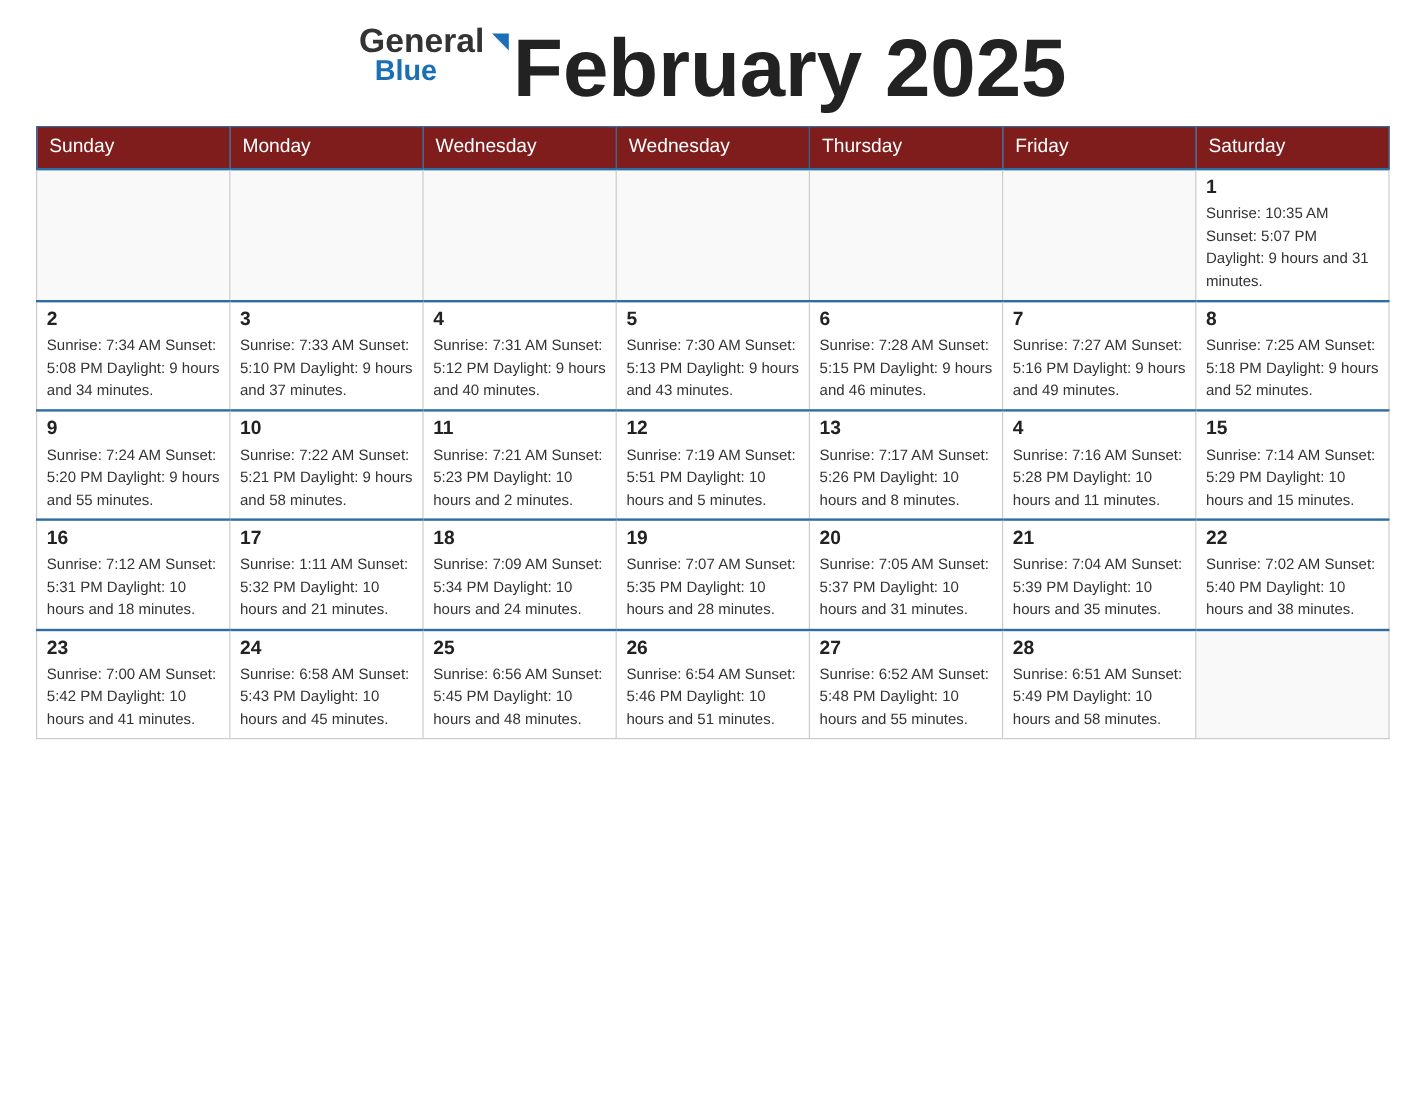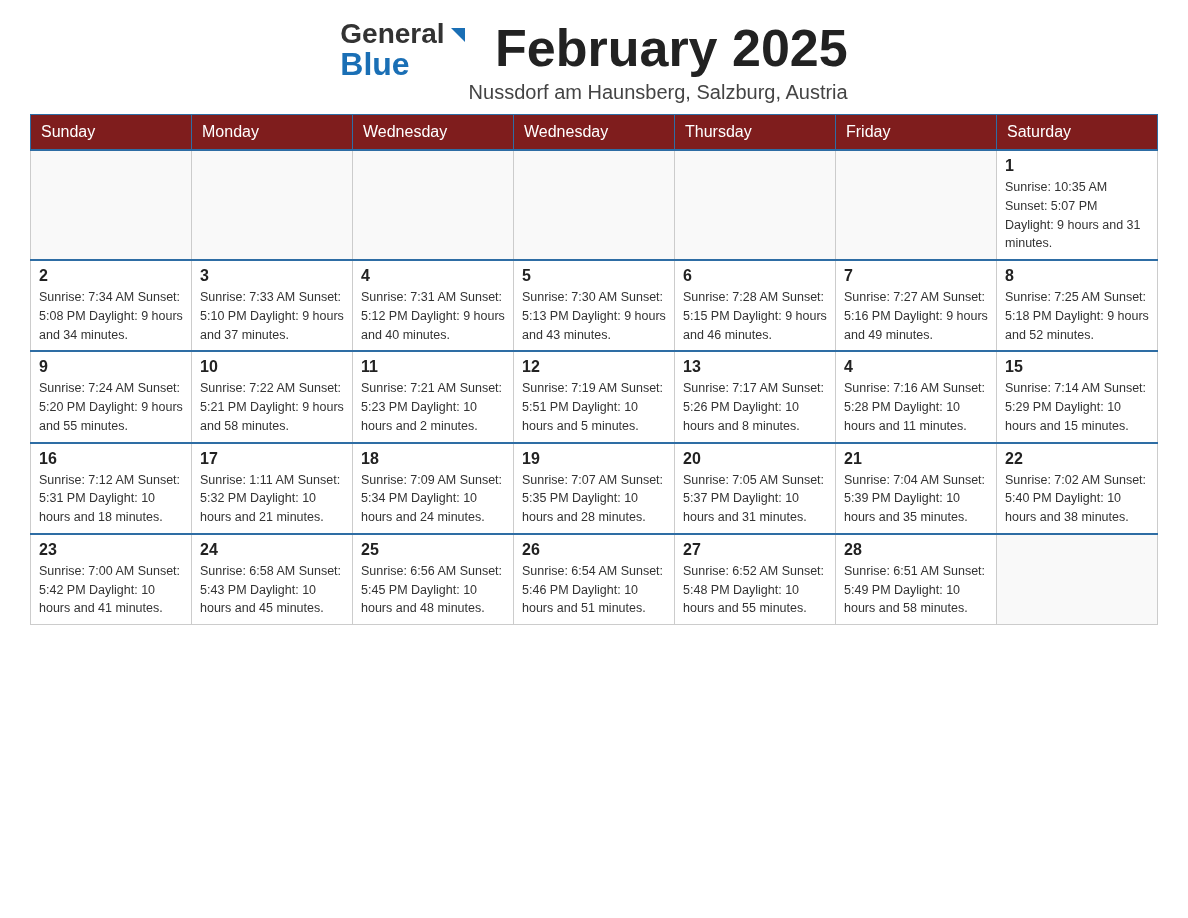--- a/index.html
+++ b/index.html
@@ -21,34 +21,35 @@
       flex-direction: column;
       align-items: flex-start;
     }
     .logo-text-general {
       font-size: 28px;
       font-weight: bold;
       color: #333;
       line-height: 1;
     }
     .logo-text-blue {
-      font-size: 32px;
+      font-size: 24px;
       font-weight: bold;
       color: #1a6fb5;
       line-height: 1;
+      margin-left: 13px;
     }
     .logo-row {
       display: flex;
       align-items: center;
     }
     .title-block {
       text-align: right;
     }
     .month-title {
-      font-size: 52px;
+      font-size: 68px;
       font-weight: bold;
       color: #222;
       line-height: 1.1;
     }
     .location {
       font-size: 20px;
       color: #444;
       margin-top: 4px;
     }
     .calendar {
@@ -101,21 +102,20 @@
     <div class="logo-row">
       <span class="logo-text-general">General</span>
       <svg width="22" height="22" viewBox="0 0 22 22" style="margin-left:2px;margin-top:2px;">
         <polygon points="4,4 18,4 18,18" fill="#1a6fb5"></polygon>
       </svg>
     </div>
     <span class="logo-text-blue">Blue</span>
   </div>
   <div class="title-block">
     <div class="month-title">February 2025</div>
-    <div class="location">Nussdorf am Haunsberg, Salzburg, Austria</div>
   </div>
 </div>
 
 <table class="calendar">
   <thead>
     <tr>
     <th>Sunday</th>
         <th>Monday</th>
         <th>Wednesday</th>
         <th>Wednesday</th>

